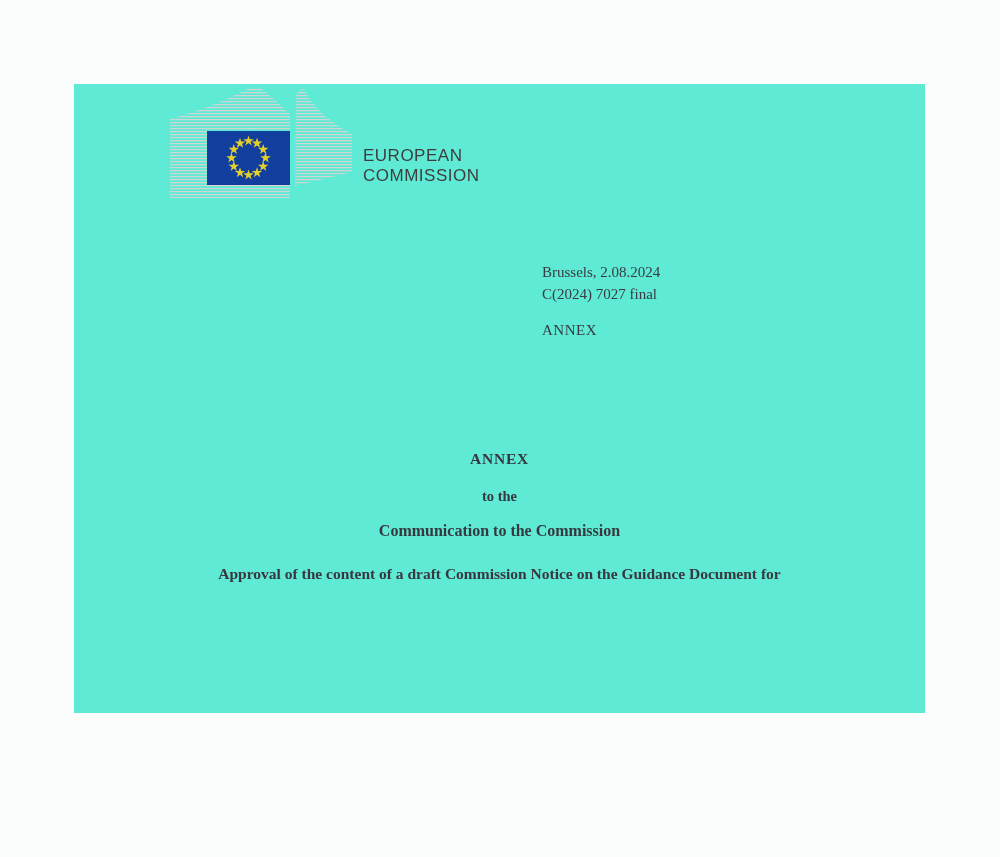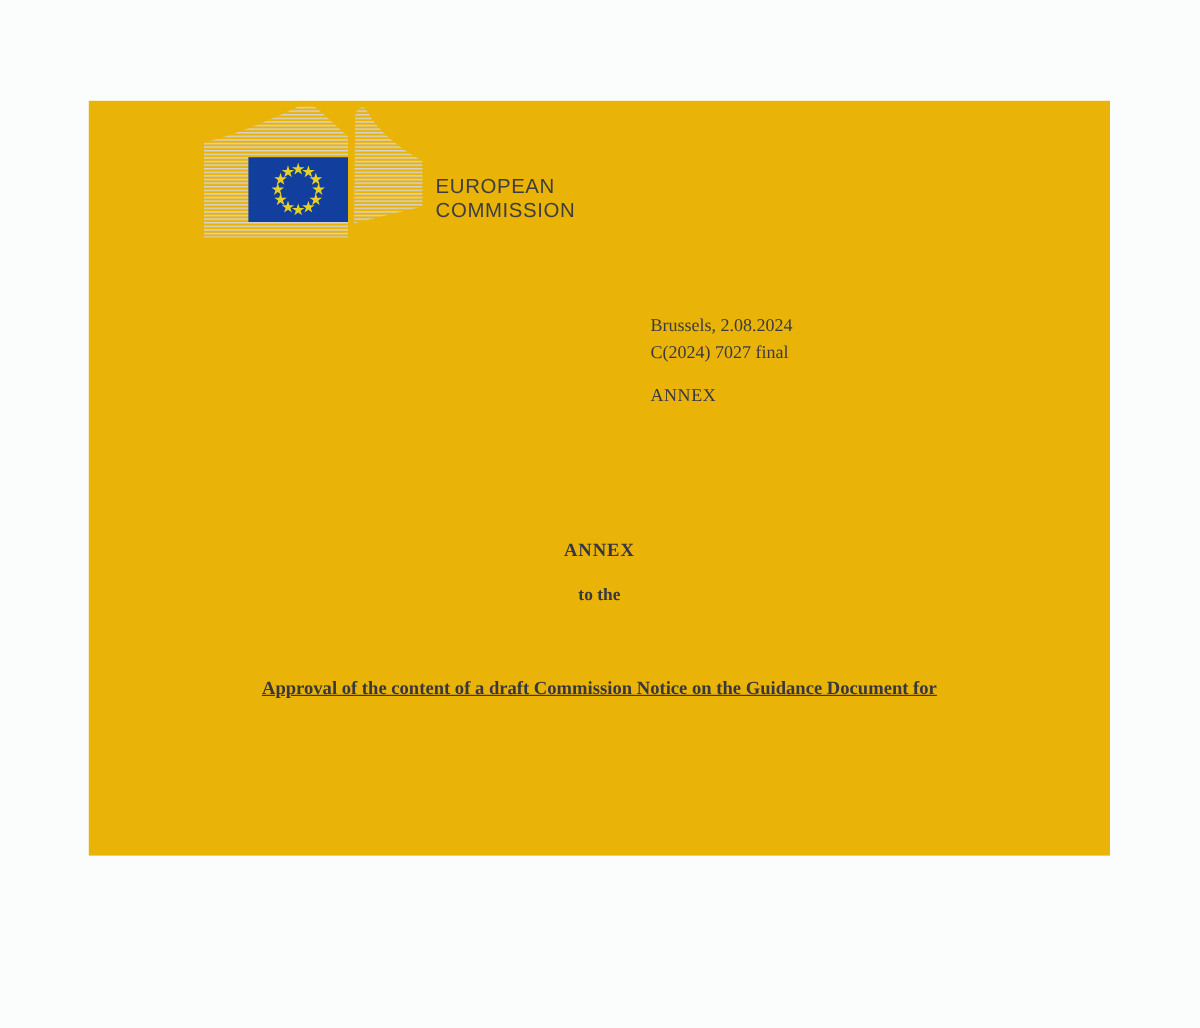--- a/index.html
+++ b/index.html
@@ -7,21 +7,21 @@
     width: 1000px; height: 857px;
     background: #fbfdfc;
     font-family: "Liberation Serif", serif;
     overflow: hidden;
     position: relative;
   }
   .page {
     position: absolute;
     left: 74px; top: 84px;
     width: 851px; height: 629px;
-    background: #eab308;
+    background: #5eead4;
   }
   
   .logo-svg {
     position: absolute;
     left: 94px; top: 2px;
     width: 190px; height: 115px;
   }
   .wordmark {
     position: absolute;
     left: 289px; top: 62px;
@@ -51,21 +51,20 @@
     color: #38373f;
     font-weight: bold;
   }
   .annex-heading        { top: 366px; font-size: 15.5px; letter-spacing: 0.8px; }
   .annex-connector      { top: 404px; font-size: 14.5px; }
   .communication-heading{ top: 438px; font-size: 16px; }
   .main-title {
     top: 480px;
     font-size: 15.5px;
     line-height: 19px;
-    text-decoration: underline;
   }
 </style>
 </head>
 <body>
 
 <div class="page">
 
   <svg class="logo-svg" viewBox="0 0 190 115" xmlns="http://www.w3.org/2000/svg">
     <defs>
       <pattern id="bstripes" width="6" height="3" patternUnits="userSpaceOnUse">
@@ -99,17 +98,18 @@
     <div>EUROPEAN</div>
     <div>COMMISSION</div>
   </div>
 
   <div class="ref-line ref-date">Brussels, 2.08.2024</div>
   <div class="ref-line ref-number">C(2024) 7027 final</div>
   <div class="ref-line ref-annex">ANNEX</div>
 
   <div class="center-line annex-heading">ANNEX</div>
   <div class="center-line annex-connector">to the</div>
+  <div class="center-line communication-heading">Communication to the Commission</div>
   <div class="center-line main-title">
     <div>Approval of the content of a draft Commission Notice on the Guidance Document for</div>
   </div>
 
 </div>
 
 </body></html>

